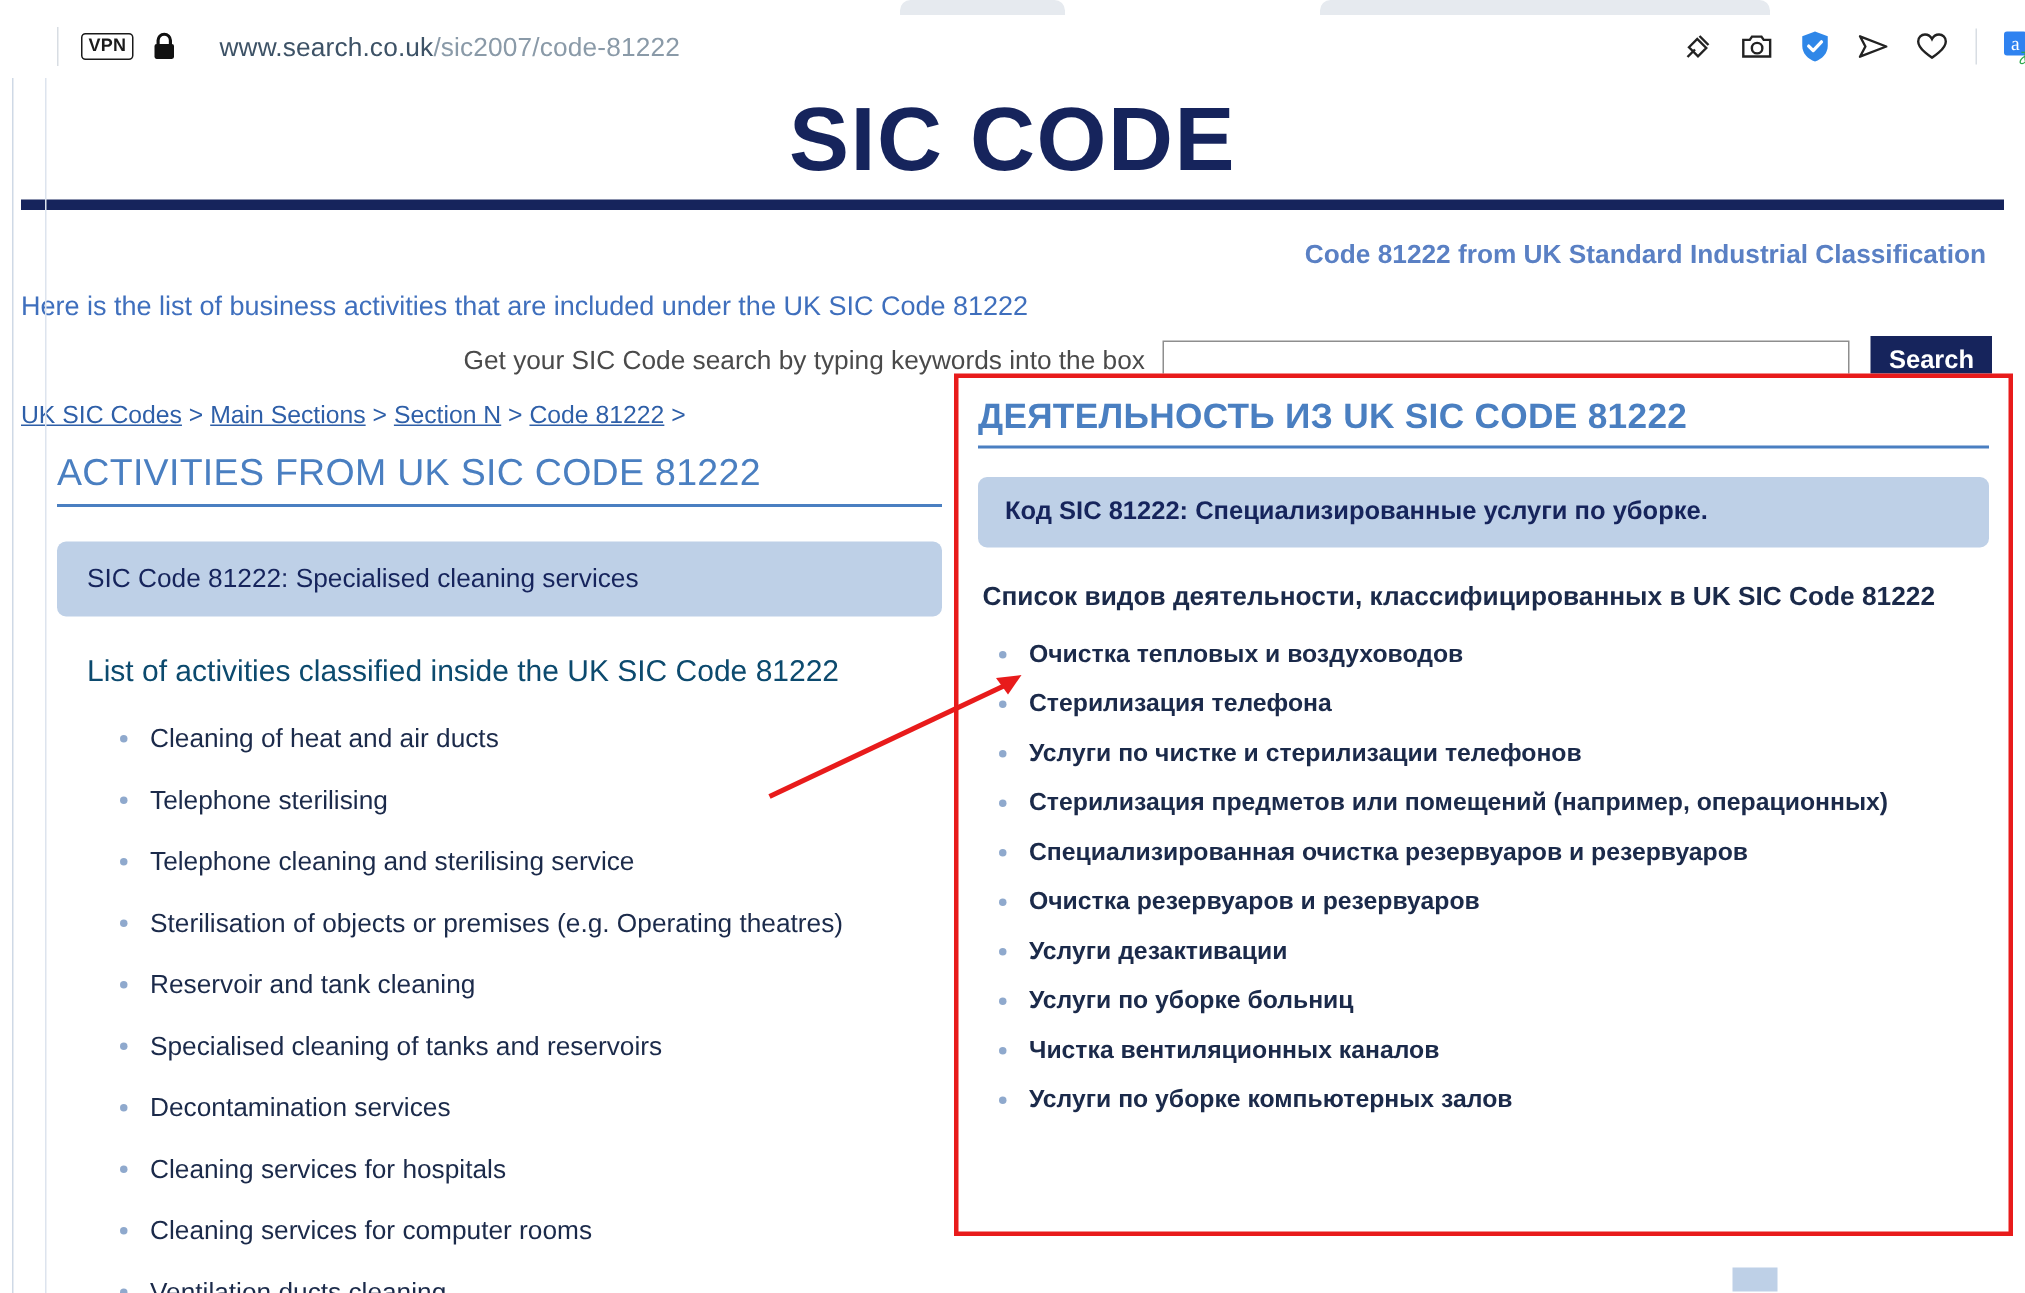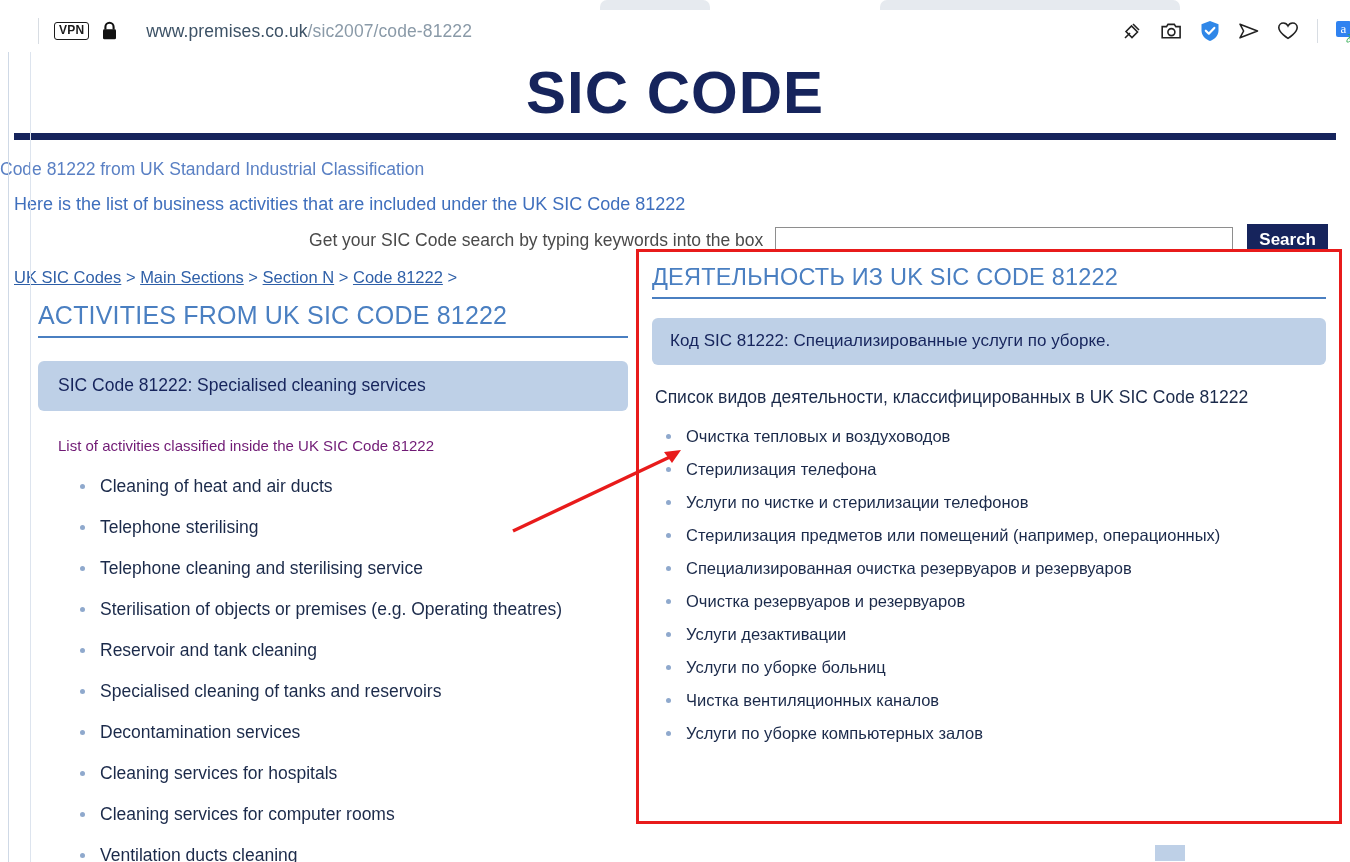--- a/index.html
+++ b/index.html
@@ -152,22 +152,23 @@
     padding-top: 8px;
     line-height: 66px;
   }
   .title-rule {
     height: 7px;
     background: #16245c;
     margin: 7px 14px 0 14px;
   }
 
   .subtitle-line {
-    font-size: 17.5px;
-    font-weight: normal;
+    text-align: right;
+    font-size: 17.5px;
+    font-weight: bold;
     color: #5a80c4;
     padding: 19px 26px 0 0;
   }
   .intro-line {
     font-size: 18px;
     color: #3f6fbd;
     padding: 14px 0 0 14px;
   }
 
   .search-row {
@@ -235,22 +236,22 @@
   }
   .code-box {
     background: #bed0e7;
     border-radius: 6px;
     margin-top: 23px;
     padding: 14px 0 15px 20px;
     font-size: 17.5px;
     color: #16245c;
   }
   .list-intro {
-    font-size: 15px;
-    color: #701a75;
+    font-size: 20px;
+    color: #0c4a6e;
     margin-top: 26px;
     padding-left: 20px;
   }
   ul.act-list {
     list-style: none;
     margin: 22px 0 0 0;
     padding: 0 0 0 40px;
   }
   ul.act-list li {
     position: relative;
@@ -272,21 +273,21 @@
   
   .col-right {
     position: absolute;
     left: 636px; top: -52px;
     width: 706px;
     height: 575px;
     border: 3px solid #e81b1b;
     background: #ffffff;
     box-sizing: border-box;
   }
-  .col-right-inner { padding: 12px 13px 0 13px; }
+  .col-right-inner { padding: 12px 13px 0 13px; font-weight: bold; }
   .ru-heading {
     font-size: 23.5px;
     color: #4a7fc1;
     border-bottom: 2px solid #4a7fc1;
     padding-bottom: 6px;
     letter-spacing: .2px;
   }
   .ru-code-box {
     background: #bed0e7;
     border-radius: 6px;
@@ -352,21 +353,21 @@
 
   <div class="vpn-badge">VPN</div>
 
   <span class="lock-icon">
     <svg width="17" height="20" viewBox="0 0 17 20">
       <path d="M4.4 8.5V5.9a4.1 4.1 0 0 1 8.2 0v2.6" fill="none" stroke="#111" stroke-width="2.1"></path>
       <rect x="2" y="8.3" width="13" height="10" rx="1.4" fill="#111"></rect>
     </svg>
   </span>
 
-  <span class="url-text"><span>www.premises.co.uk</span><span class="path">/sic2007/code-81222</span></span>
+  <span class="url-text"><span>www.search.co.uk</span><span class="path">/sic2007/code-81222</span></span>
 
   <div class="url-icons">
     <span class="ic">
       <svg width="20" height="20" viewBox="0 0 20 20">
         <path d="M3 17 L8 12" stroke="#222" stroke-width="1.6" fill="none"></path>
         <path d="M4 10.5 L9.5 5 L15.5 11 L10 16.5 Z" fill="none" stroke="#222" stroke-width="1.6"></path>
         <path d="M11 3 L17 9" stroke="#222" stroke-width="1.6"></path>
       </svg>
     </span>
     <span class="ic">

